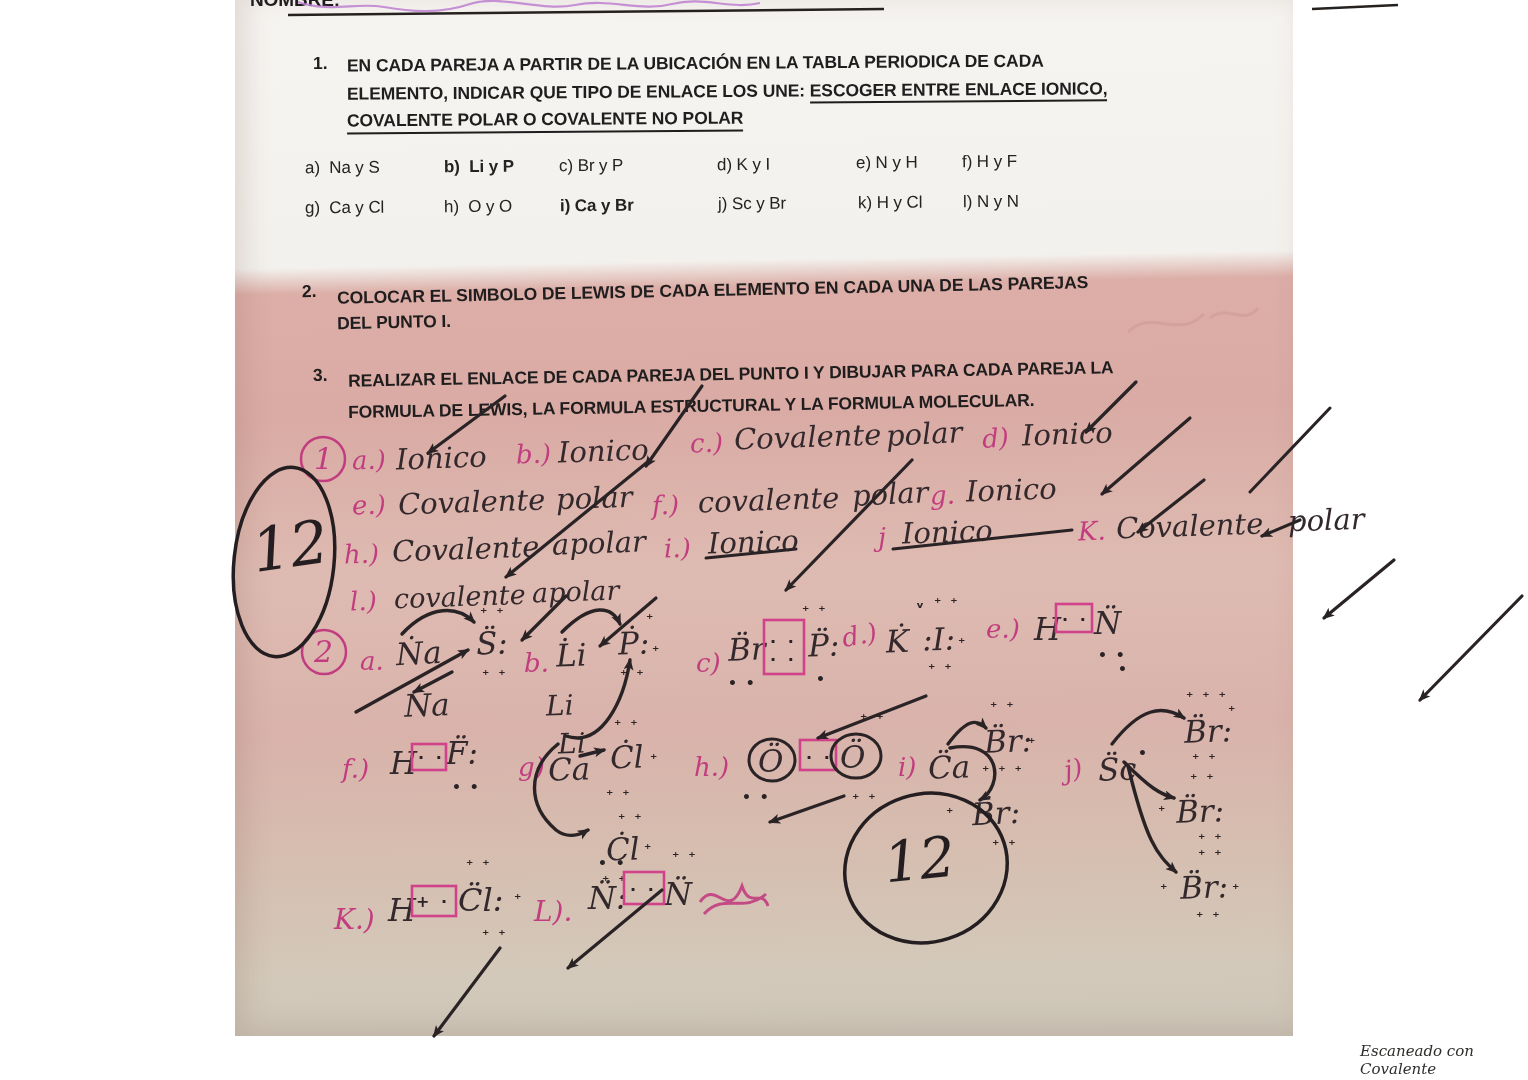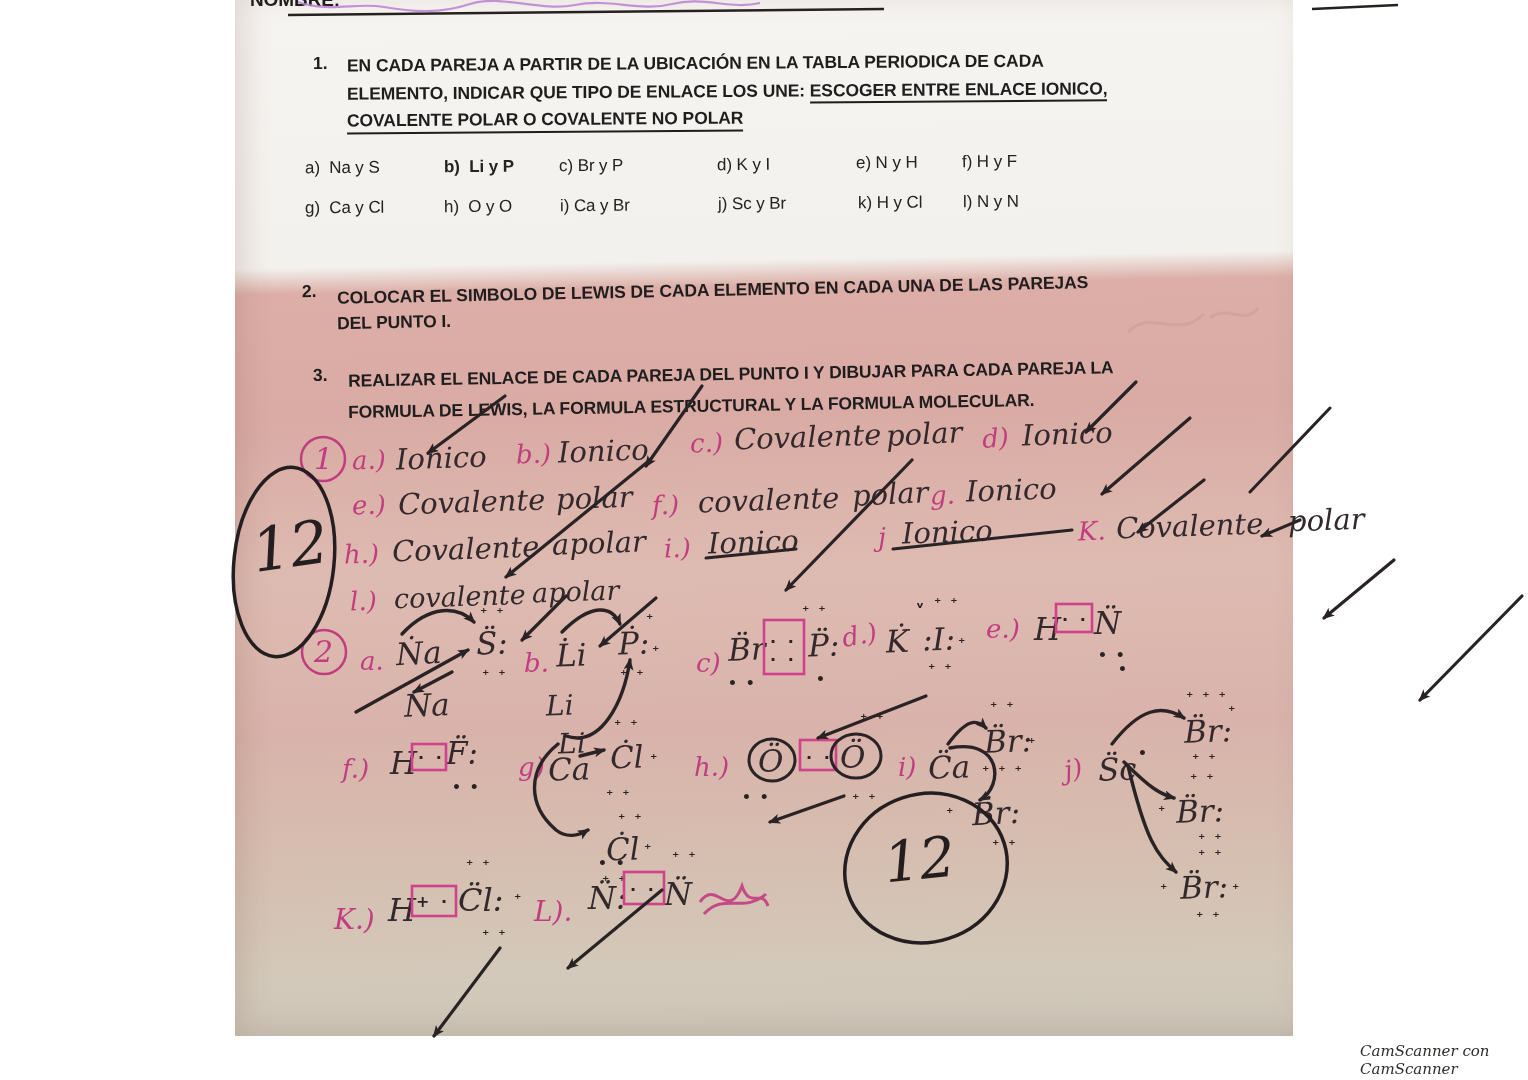--- a/index.html
+++ b/index.html
@@ -41,21 +41,21 @@
   <span class="printed und" style="left:347px;top:109px;transform:rotate(-0.4deg);">COVALENTE POLAR O COVALENTE NO POLAR</span>
 
   <span class="printed plain" style="left:305px;top:158px;transform:rotate(-0.5deg);"><span>a)</span>&nbsp;&nbsp;<span>Na y S</span></span>
   <span class="printed plain" style="left:444px;top:157px;transform:rotate(-0.5deg);font-weight:bold;"><span>b)</span>&nbsp;&nbsp;<span>Li y P</span></span>
   <span class="printed plain" style="left:559px;top:156px;transform:rotate(-0.5deg);"><span>c)</span>&nbsp;<span>Br y P</span></span>
   <span class="printed plain" style="left:717px;top:155px;transform:rotate(-0.5deg);"><span>d)</span>&nbsp;<span>K y  I</span></span>
   <span class="printed plain" style="left:856px;top:153px;transform:rotate(-0.5deg);"><span>e)</span>&nbsp;<span>N y H</span></span>
   <span class="printed plain" style="left:962px;top:152px;transform:rotate(-0.5deg);"><span>f)</span>&nbsp;<span>H y F</span></span>
   <span class="printed plain" style="left:305px;top:198px;transform:rotate(-0.5deg);"><span>g)</span>&nbsp;&nbsp;<span>Ca y Cl</span></span>
   <span class="printed plain" style="left:444px;top:197px;transform:rotate(-0.5deg);"><span>h)</span>&nbsp;&nbsp;<span>O y O</span></span>
-  <span class="printed plain" style="left:560px;top:196px;transform:rotate(-0.5deg);"><span>i)</span>&nbsp;<span>Ca y Br</span></span>
+  <span class="printed plain" style="left:560px;top:196px;transform:rotate(-0.5deg);font-weight:bold;"><span>i)</span>&nbsp;<span>Ca y Br</span></span>
   <span class="printed plain" style="left:718px;top:194px;transform:rotate(-0.5deg);"><span>j)</span>&nbsp;<span>Sc  y Br</span></span>
   <span class="printed plain" style="left:858px;top:193px;transform:rotate(-0.5deg);"><span>k)</span>&nbsp;<span>H y  Cl</span></span>
   <span class="printed plain" style="left:963px;top:192px;transform:rotate(-0.5deg);"><span>l)</span>&nbsp;<span>N y N</span></span>
 
   <span class="printed" style="left:302px;top:281px;transform:rotate(-1.2deg);">2.</span>
   <span class="printed" style="left:337px;top:280px;transform:rotate(-1.2deg);">COLOCAR EL SIMBOLO DE LEWIS DE CADA ELEMENTO EN CADA UNA DE LAS PAREJAS</span>
   <span class="printed" style="left:337px;top:312px;transform:rotate(-1.2deg);">DEL PUNTO I.</span>
 
   <span class="printed" style="left:313px;top:365px;transform:rotate(-1deg);">3.</span>
   <span class="printed" style="left:348px;top:364px;transform:rotate(-1deg);">REALIZAR EL ENLACE DE CADA PAREJA DEL PUNTO I Y DIBUJAR PARA CADA PAREJA LA</span>
@@ -276,14 +276,14 @@
       <path d="M948,744 C966,720 976,718 986,728"></path>
       <path d="M950,748 C1002,738 1004,786 980,800"></path>
       <path d="M1112,744 C1140,708 1162,704 1184,718"></path>
       <path d="M1124,762 C1150,788 1160,794 1174,798"></path>
       <path d="M1128,766 C1146,840 1156,854 1176,872"></path>
     </g>
 
     <path d="M700,902 C716,878 728,922 742,886 C750,910 762,888 768,906 M704,914 C724,892 744,914 766,894" fill="none" stroke="#c23d7f" stroke-width="3" opacity="0.9"></path>
   </svg>
 
-  <span class="cam">CamScanner con CamScanner</span>
+  <span class="cam">Escaneado con Covalente</span>
 </div>
 
 </body></html>

